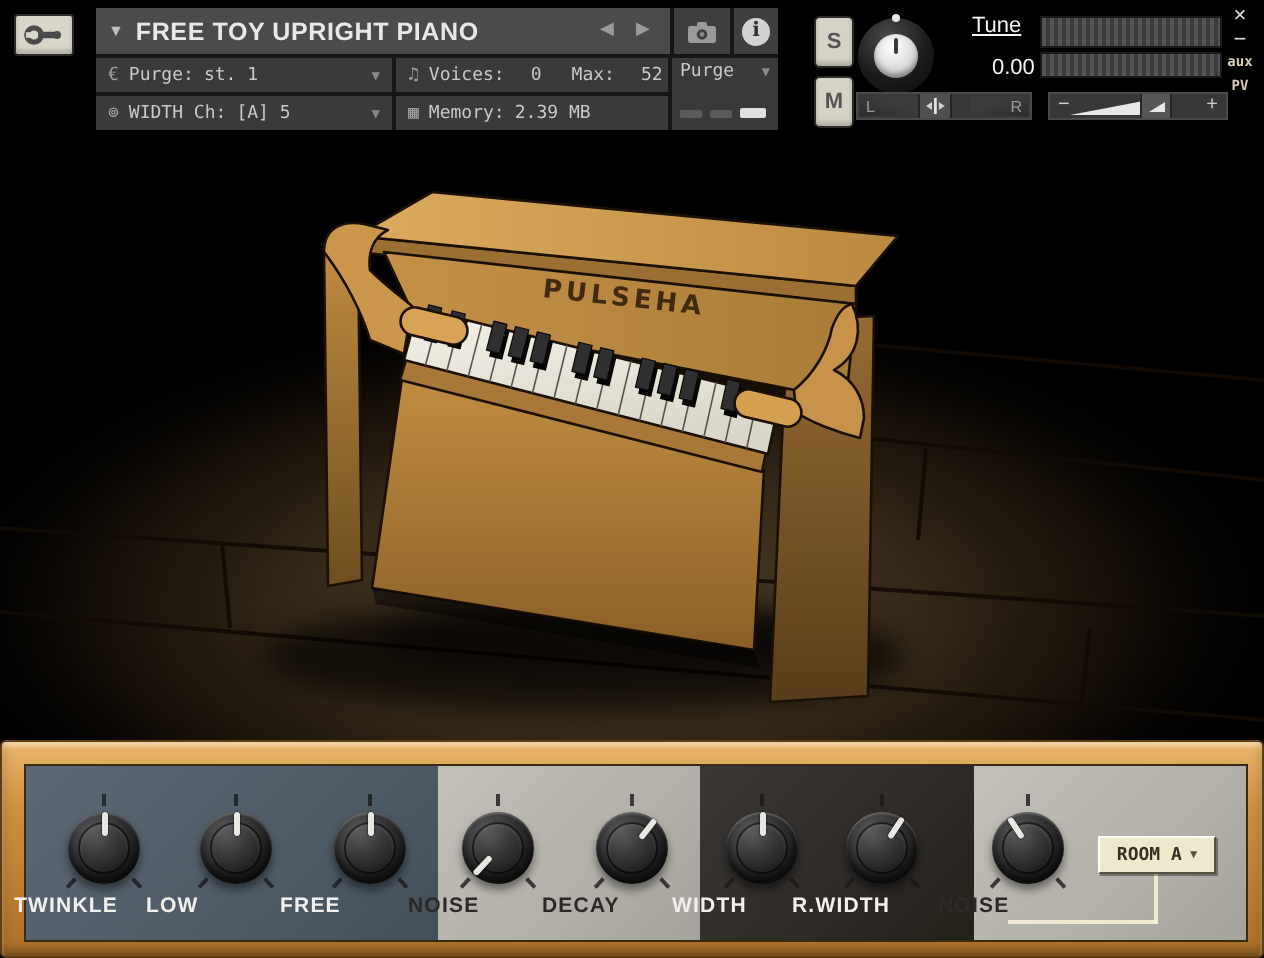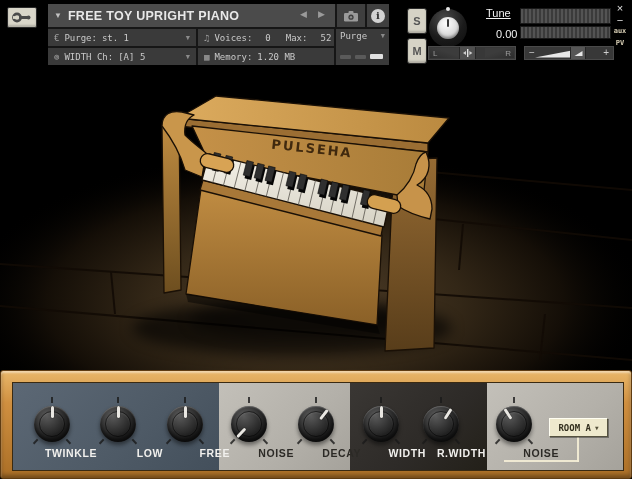--- a/index.html
+++ b/index.html
@@ -106,21 +106,21 @@
        background:radial-gradient(circle at 36% 28%,#5a5a5a,#333333 40%,#191919 68%,#0b0b0b 100%);
        box-shadow:0 3px 4px rgba(0,0,0,.45), inset 0 1px 1px rgba(255,255,255,.22), inset 0 -3px 4px rgba(0,0,0,.55);}
   .knob .face::after{content:"";position:absolute;inset:5px;border-radius:50%;
        border:1px solid rgba(0,0,0,.55);box-shadow:inset 0 1px 2px rgba(255,255,255,.12);}
   .knob .pointer{position:absolute;left:50%;top:50%;width:3px;height:12px;margin:-18px 0 0 -1.5px;
        border-radius:1.5px;background:var(--knob-pointer,#e9e7e2);transform-origin:1.5px 18px;
        transform:rotate(var(--a,0deg));box-shadow:0 0 1px #000;}
   .knob .tick{position:absolute;left:50%;top:50%;width:2px;height:6px;margin:-27px 0 0 -1px;
        background:#1a1a1a;opacity:.8;transform-origin:1px 27px;}
   .t0{transform:rotate(0deg);} .t1{transform:rotate(137deg);} .t2{transform:rotate(-137deg);}
-  .knob-label{position:absolute;top:76px;width:90px;text-align:right;
+  .knob-label{position:absolute;top:76px;width:90px;text-align:left;
        font:bold 10.5px "Liberation Sans",sans-serif;letter-spacing:.6px;}
   .lbl-light{color:#f1f0ed;} .lbl-dark{color:#2c2a26;}
 
   .reverb-select{position:absolute;left:548px;top:47px;width:59px;height:19px;background:var(--dropdown-bg,#eee9cd);
        border:1px solid #55523f;border-top-color:#fffef2;border-left-color:#fffef2;
        box-shadow:1px 1px 0 rgba(0,0,0,.35);box-sizing:border-box;
        display:flex;align-items:center;justify-content:center;gap:4px;
        font:bold 9px "DejaVu Sans Mono",monospace;color:#33301f;}
   .reverb-select .caret{font-size:6px;color:#55513a;}
   .conn-v{position:absolute;left:576px;top:66px;width:2px;height:25px;background:#f4eed6;opacity:.92;}
@@ -180,21 +180,21 @@
       <div class="cell c-midi">
         <span class="ico">⊚</span>
         <span>WIDTH Ch:</span>
         <span>[A] 5</span>
         <span class="caret">▼</span>
       </div>
 
       <div class="cell c-memory">
         <span class="ico">▦</span>
         <span>Memory:</span>
-        <span>1.20 MB</span>
+        <span>2.39 MB</span>
       </div>
 
       <div class="cell c-purge">
         <div class="purge-row">
           <span>Purge</span>
           <span class="caret">▼</span>
         </div>
         <div class="leds">
           <span class="led"></span>
           <span class="led"></span>

